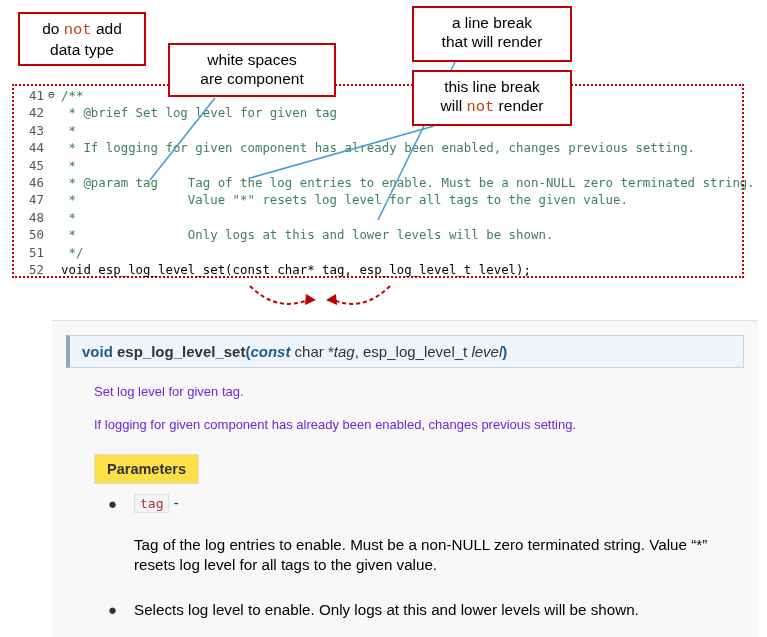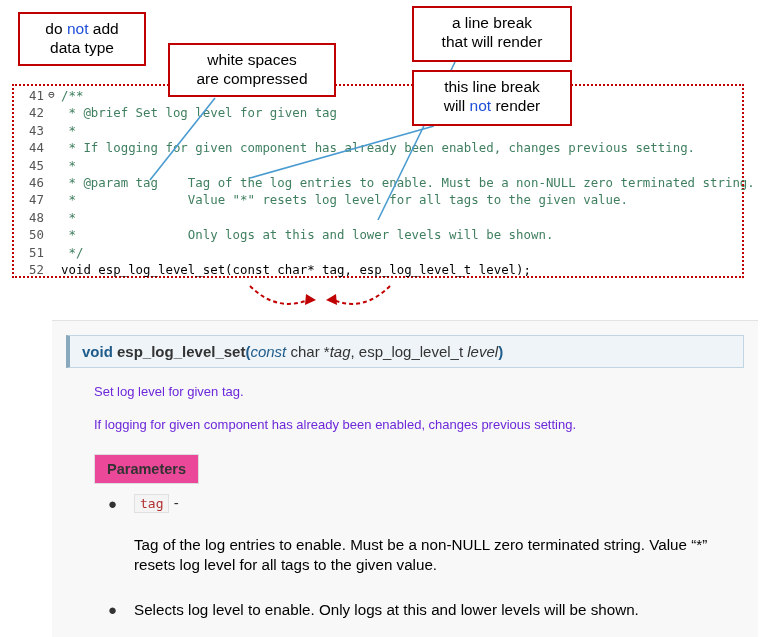--- a/index.html
+++ b/index.html
@@ -22,21 +22,22 @@
     background: #ffffff;
     color: #000000;
     font-size: 15.5px;
     line-height: 1.25;
     text-align: center;
     padding: 5px 8px;
     box-sizing: border-box;
     z-index: 20;
   }
   .callout .hl {
-    color: #1d4ed8;
+    color: #c2410c;
+    font-family: Liberation Mono, monospace;
   }
 
   #callout-no-datatype {
     left: 18px;
     top: 12px;
     width: 128px;
     height: 54px;
   }
   #callout-whitespace {
     left: 168px;
@@ -150,21 +151,21 @@
     font-weight: bold;
   }
   #doc-signature .plain {
     color: #333333;
     font-weight: bold;
     text-align: center;
   }
   #doc-signature .kwd {
     color: #1f5c8b;
     font-style: italic;
-    font-weight: normal;
+    font-weight: bold;
   }
   #doc-signature .typ {
     color: #333333;
     font-weight: normal;
     text-align: right;
   }
   #doc-signature .prm {
     color: #333333;
     font-style: italic;
     font-weight: normal;
@@ -176,21 +177,21 @@
   }
   .doc-para {
     margin: 16px 14px 0 42px;
     font-size: 13px;
     color: #6d28d9;
     line-height: 1.3;
   }
   #params-header {
     margin: 20px 14px 0 42px;
     display: inline-block;
-    background: #ec4899;
+    background: #fde047;
     border: 1px solid #dddddd;
     padding: 6px 12px;
     font-size: 14.5px;
     font-weight: bold;
     color: #333333;
   }
   .param-list {
     margin: 8px 14px 0 42px;
     padding: 0;
     list-style: none;
@@ -239,21 +240,21 @@
   <line x1="434" y1="126" x2="250" y2="178" stroke="#4a9bd0" stroke-width="1.6"></line>
 </svg>
 
 <div class="callout" id="callout-no-datatype">
   <span>do </span><span class="hl">not</span><span> add</span><br>
   <span>data type</span>
 </div>
 
 <div class="callout" id="callout-whitespace">
   <span>white spaces</span><br>
-  <span>are  compressed</span>
+  <span>are  component</span>
 </div>
 
 <div class="callout" id="callout-linebreak-render">
   <span>a line break</span><br>
   <span>that will render</span>
 </div>
 
 <div class="callout" id="callout-linebreak-norender">
   <span>this line break</span><br>
   <span>will </span><span class="hl">not</span><span> render</span>

